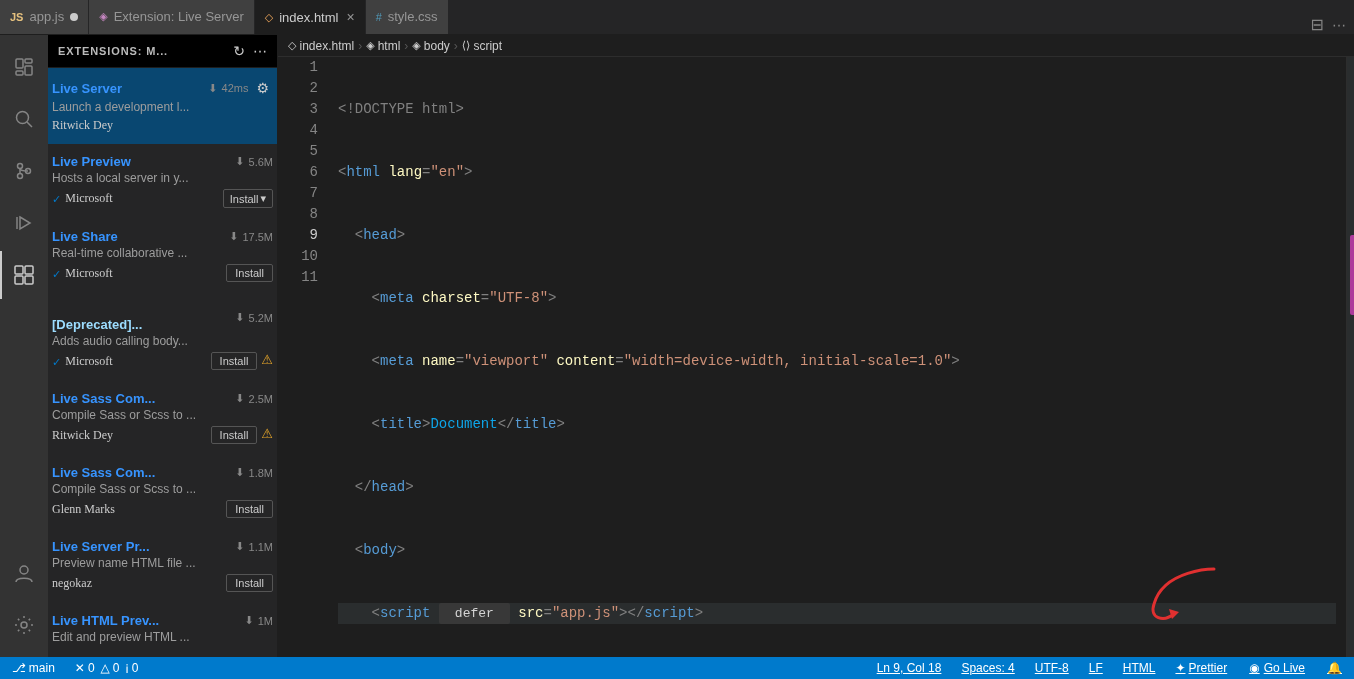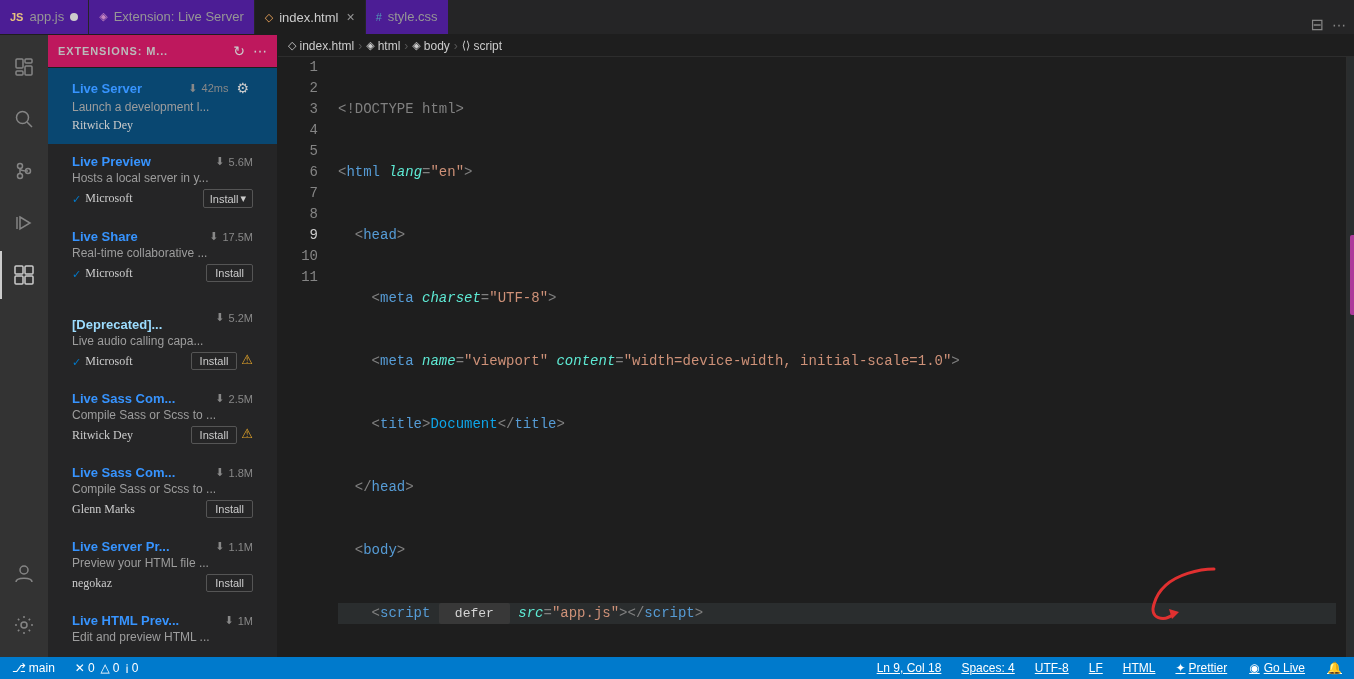--- a/index.html
+++ b/index.html
@@ -25,21 +25,21 @@
     }
     .tab {
       height: 35px;
       display: flex;
       align-items: center;
       padding: 0 10px;
       gap: 6px;
       cursor: pointer;
       font-size: 13px;
       color: #969696;
-      background: #4c1d95;
+      background: #404040;
       border-right: 1px solid #252526;
       white-space: nowrap;
       position: relative;
     }
     .tab.active {
       background: #1e1e1e;
       color: #cccccc;
       border-top: 1px solid #007acc;
     }
     .tab-dot {
@@ -108,21 +108,21 @@
       flex-direction: column;
       flex-shrink: 0;
       overflow: hidden;
       border-right: 1px solid #1e1e1e;
     }
     .sidebar-header {
       padding: 8px 10px;
       display: flex;
       align-items: center;
       justify-content: space-between;
-      background: #be185d;
+      background: #000000;
       border-bottom: 1px solid #1e1e1e;
       flex-shrink: 0;
     }
     .sidebar-header-title {
       font-size: 11px;
       font-weight: 700;
       text-transform: uppercase;
       letter-spacing: 0.08em;
       color: #bbbbbb;
     }
@@ -170,21 +170,21 @@
     .ext-list {
       flex: 1;
       overflow-y: auto;
       padding: 0;
     }
     .ext-list::-webkit-scrollbar { width: 6px; }
     .ext-list::-webkit-scrollbar-track { background: #252526; }
     .ext-list::-webkit-scrollbar-thumb { background: #424242; }
 
     .ext-item {
-      padding: 10px 24px;
+      padding: 10px 4px;
       cursor: pointer;
       border-bottom: 1px solid transparent;
     }
     .ext-item.active { background: #094771; }
 
     .ext-item-header {
       display: flex;
       align-items: center;
       justify-content: space-between;
       margin-bottom: 2px;
@@ -321,21 +321,21 @@
       white-space: pre;
       tab-size: 4;
     }
     .code-line { height: 21px; display: flex; align-items: center; }
     .code-line.highlighted { background: #2a2d2e; }
 
     
     .s-gray { color: #808080; }
     .s-blue { color: #569cd6; }
     .s-white { color: #0ea5e9; }
-    .s-attr { color: #5eead4; font-style: italic; }
+    .s-attr { color: #fef9c3; }
     .s-string { color: #ce9178; }
 
     .defer-badge {
       background: #383838;
       color: #d4d4d4;
       padding: 0 16px;
       border-radius: 2px;
       font-size: 13px;
       text-align: center;
     }
@@ -583,21 +583,21 @@
         </div>
 
         <div class="ext-item">
           <div class="ext-item-header">
             <span class="ext-name" style="color:#9cdcfe;margin-top:14px;">[Deprecated]...</span>
             <div class="ext-meta">
               <span>⬇</span>
               <span>5.2M</span>
             </div>
           </div>
-          <div class="ext-desc">Live audio calling capa...</div>
+          <div class="ext-desc">Adds audio calling body...</div>
           <div class="ext-footer">
             <div class="ext-publisher">
               <span class="verified-icon">✓</span>
               <span>Microsoft</span>
             </div>
             <div class="ext-actions">
               <button class="btn-install">Install</button>
               <span class="warn-icon">⚠</span>
             </div>
           </div>
@@ -643,21 +643,21 @@
         </div>
 
         <div class="ext-item">
           <div class="ext-item-header">
             <span class="ext-name">Live Server Pr...</span>
             <div class="ext-meta">
               <span>⬇</span>
               <span>1.1M</span>
             </div>
           </div>
-          <div class="ext-desc">Preview your HTML file ...</div>
+          <div class="ext-desc">Preview name HTML file ...</div>
           <div class="ext-footer">
             <div class="ext-publisher">
               <span>negokaz</span>
             </div>
             <div class="ext-actions">
               <button class="btn-install">Install</button>
             </div>
           </div>
         </div>
 

